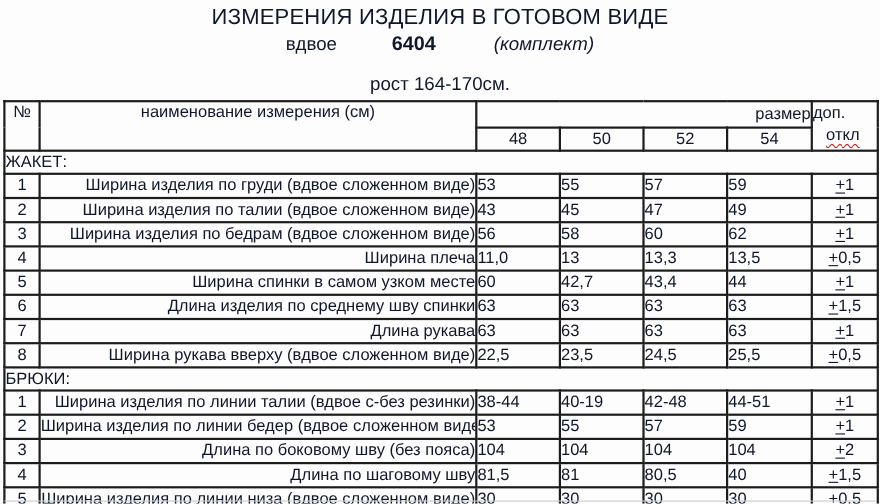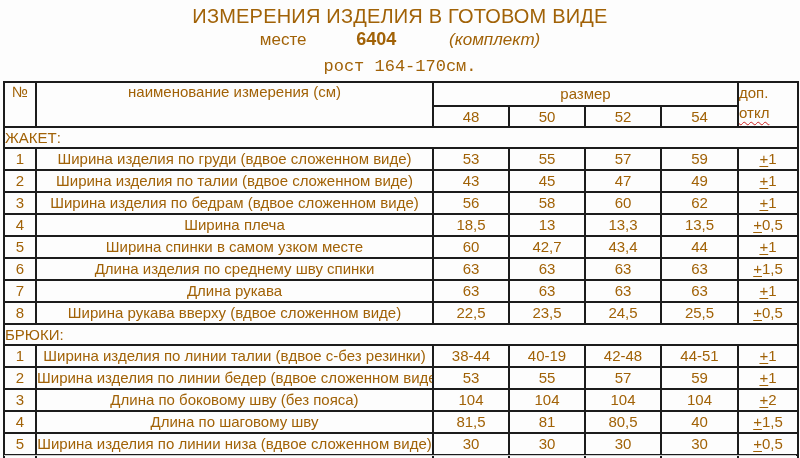--- a/index.html
+++ b/index.html
@@ -3,89 +3,90 @@
 <meta charset="utf-8">
 <style>
   * { margin: 0; padding: 0; box-sizing: border-box; }
   html, body { background: #fdfdfd; }
   .page {
     position: relative;
     width: 800px;
     height: 458px;
     background: #fdfdfd;
     font-family: "Liberation Sans", sans-serif;
-    color: #a16207;
+    color: #0f172a;
     overflow: hidden;
   }
   .title-block { text-align: center; padding-top: 4px; line-height: 1.2; }
   .title-line1 { font-size: 20px; letter-spacing: 0.2px; }
   .title-line2 { font-size: 17px; margin-top: 1px; }
   .title-line2 .model-no { font-weight: bold; font-size: 18px; padding-left: 45px; }
   .title-line2 .kit { font-style: italic; margin-left: 48px; }
-  .title-line3 { font-size: 17px; margin-top: 6px; font-family: Liberation Mono, monospace; }
+  .title-line3 { font-size: 17px; margin-top: 16px; }
 
   table.meas {
     border-collapse: collapse;
     table-layout: fixed;
     width: 794px;
     margin: 4px 3px 0 3px;
   }
   table.meas th, table.meas td {
     border: 2px solid #1c1c1c;
     font-weight: normal;
     font-size: 15px;
     padding: 0;
     overflow: hidden;
     white-space: nowrap;
   }
   tr.hdr1 { height: 24px; }
   tr.hdr2 { height: 21px; }
   th.h-num, th.h-name { vertical-align: top; padding-top: 3px; text-align: center; }
-  th.h-size { text-align: center; vertical-align: middle; }
+  th.h-size { text-align: right; vertical-align: middle; }
   th.h-sz { text-align: center; font-weight: bold; font-size: 16px; margin-left: 12px; }
   th.h-tol { vertical-align: top; text-align: left; padding: 3px 0 0 6px; }
   th.h-tol .tol-l1 { height: 22px; line-height: 19px; }
   th.h-tol .tol-l2 { height: 19px; line-height: 16px; }
   .wavy {
     text-decoration-line: underline;
     text-decoration-style: wavy;
     text-decoration-color: #cc2222;
     text-decoration-thickness: 1px;
     text-underline-offset: 3px;
+    padding-left: 12px;
   }
   tr.section-row { height: 21px; border-radius: 10px; }
   td.section {
     font-weight: bold;
     text-align: left;
     padding-left: 6px;
     font-size: 15.5px;
   }
   tr.data-row { height: 22px; }
   td.c-num { text-align: center; }
-  td.c-name { text-align: center; padding-left: 8px; }
-  td.c-val { text-align: center; }
+  td.c-name { text-align: right; padding-left: 8px; }
+  td.c-val { text-align: left; }
   td.c-tol { text-align: center; font-size: 14.5px; }
   .pm-sign { text-decoration: underline; text-underline-offset: 2px; }
   .bottom-artifact {
     position: absolute;
     left: 4px;
     right: 4px;
     bottom: 2px;
     border-top: 1px solid #cccccc;
   }
 </style>
 </head>
 <body>
 
 <div class="page">
 
   <div class="title-block">
     <div class="title-line1">ИЗМЕРЕНИЯ ИЗДЕЛИЯ В ГОТОВОМ ВИДЕ</div>
     <div class="title-line2">
-      <span>месте</span>
+      <span>вдвое</span>
       <span class="model-no">6404</span>
       <span class="kit">(комплект)</span>
     </div>
     <div class="title-line3">рост 164-170см.</div>
   </div>
 
   <table class="meas">
     <colgroup>
       <col style="width:32px">
       <col style="width:397px">
@@ -140,21 +141,21 @@
         <td class="c-name">Ширина изделия по бедрам (вдвое сложенном виде)</td>
         <td class="c-val">56</td>
         <td class="c-val">58</td>
         <td class="c-val">60</td>
         <td class="c-val">62</td>
         <td class="c-tol"><span class="pm-sign">+</span><span>1</span></td>
       </tr>
       <tr class="data-row">
         <td class="c-num">4</td>
         <td class="c-name">Ширина плеча</td>
-        <td class="c-val">18,5</td>
+        <td class="c-val">11,0</td>
         <td class="c-val">13</td>
         <td class="c-val">13,3</td>
         <td class="c-val">13,5</td>
         <td class="c-tol"><span class="pm-sign">+</span><span>0,5</span></td>
       </tr>
       <tr class="data-row">
         <td class="c-num">5</td>
         <td class="c-name">Ширина спинки в самом узком месте</td>
         <td class="c-val">60</td>
         <td class="c-val">42,7</td>

